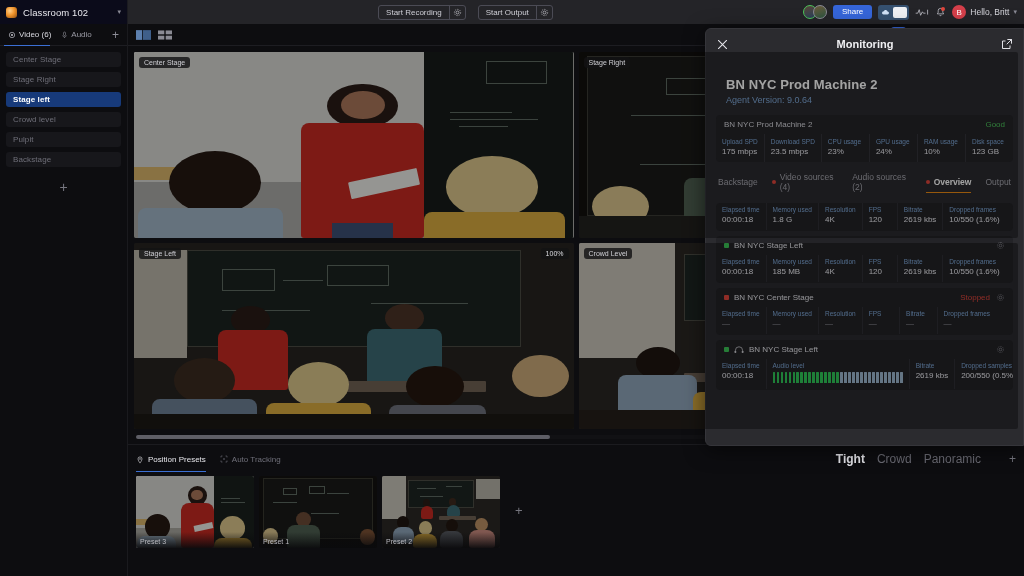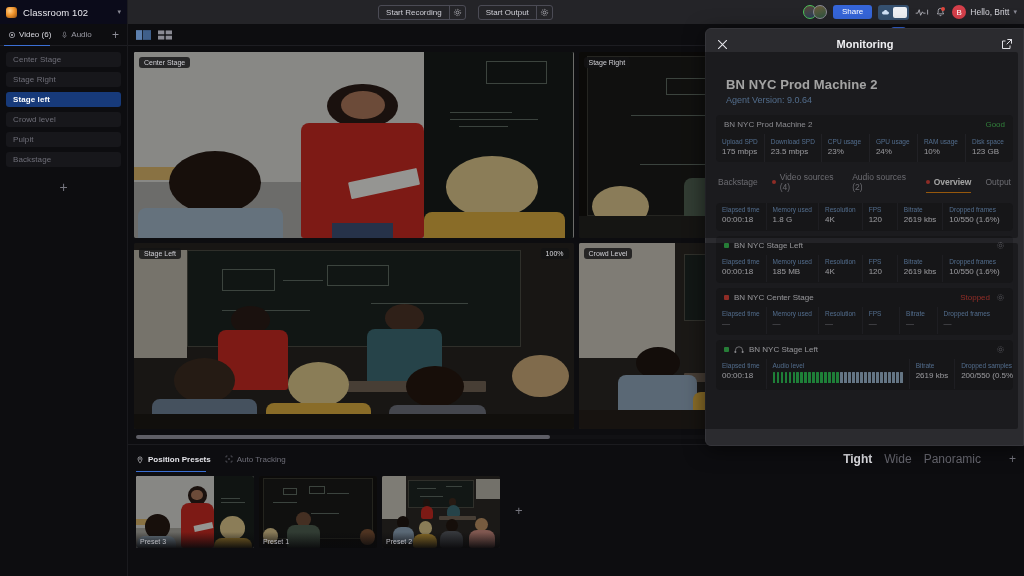--- a/index.html
+++ b/index.html
@@ -103,21 +103,21 @@
   .desk { position: absolute; background: #6f6154; border-radius: 1px; }
 
   
   .hscroll { margin: 6px 8px 0 8px; height: 4px; background: #111114; border-radius: 2px; position: relative; }
   .hscroll-thumb { position: absolute; left: 0; top: 0; height: 4px; width: 47%; background: #5e5e66; border-radius: 2px; }
 
   
   .presets { margin-top: 5px; border-top: 1px solid #1b1b1f; padding: 7px 8px 0 8px; flex: 1; min-height: 0; }
   .presets-head { display: flex; align-items: center; gap: 14px; position: relative; }
   .ph-item { display: flex; align-items: center; gap: 4px; font-size: 8px; color: #6f6f79; }
-  .ph-item.active { color: #e4e4e9; font-weight: bold; align-items: flex-end; }
+  .ph-item.active { color: #e4e4e9; font-weight: normal; align-items: flex-end; }
   .ph-underline { position: absolute; left: 0; bottom: -6px; width: 70px; height: 1.5px; background: #3b6fd4; }
   .ph-right { margin-left: auto; display: flex; gap: 12px; }
   .ph-right .opt { font-size: 12px; color: #6a6a73; }
   .ph-right .opt.active { color: #e4e4e9; font-weight: bold; }
   .ph-plus { margin-left: 14px; font-size: 12px; color: #76767f; line-height: 1; }
   .preset-row { display: flex; align-items: flex-start; gap: 5px; margin-top: 10px; }
   .preset {
     width: 118px; height: 72px; position: relative; overflow: hidden;
     border-radius: 2px; background: #16171b;
   }
@@ -512,21 +512,21 @@
           <span class="ph-item">
             <svg width="8" height="8" viewBox="0 0 16 16">
                 <path d="M2 5V2h3M14 5V2h-3M2 11v3h3M14 11v3h-3" fill="none" stroke="#6f6f79" stroke-width="1.2"></path>
                 <circle cx="8" cy="8" r="1.6" fill="#6f6f79"></circle>
               </svg>
             <span>Auto Tracking</span>
           </span>
           <span class="ph-underline"></span>
           <span class="ph-right">
             <span class="opt active">Tight</span>
-            <span class="opt">Wide</span>
+            <span class="opt">Crowd</span>
             <span class="opt">Panoramic</span>
           </span>
           <span class="ph-plus">+</span>
         </div>
 
         <div class="preset-row">
 
           <div class="preset">
             <div class="scene">
               <div style="position:absolute;inset:0;background:#a7a49d;"></div>

